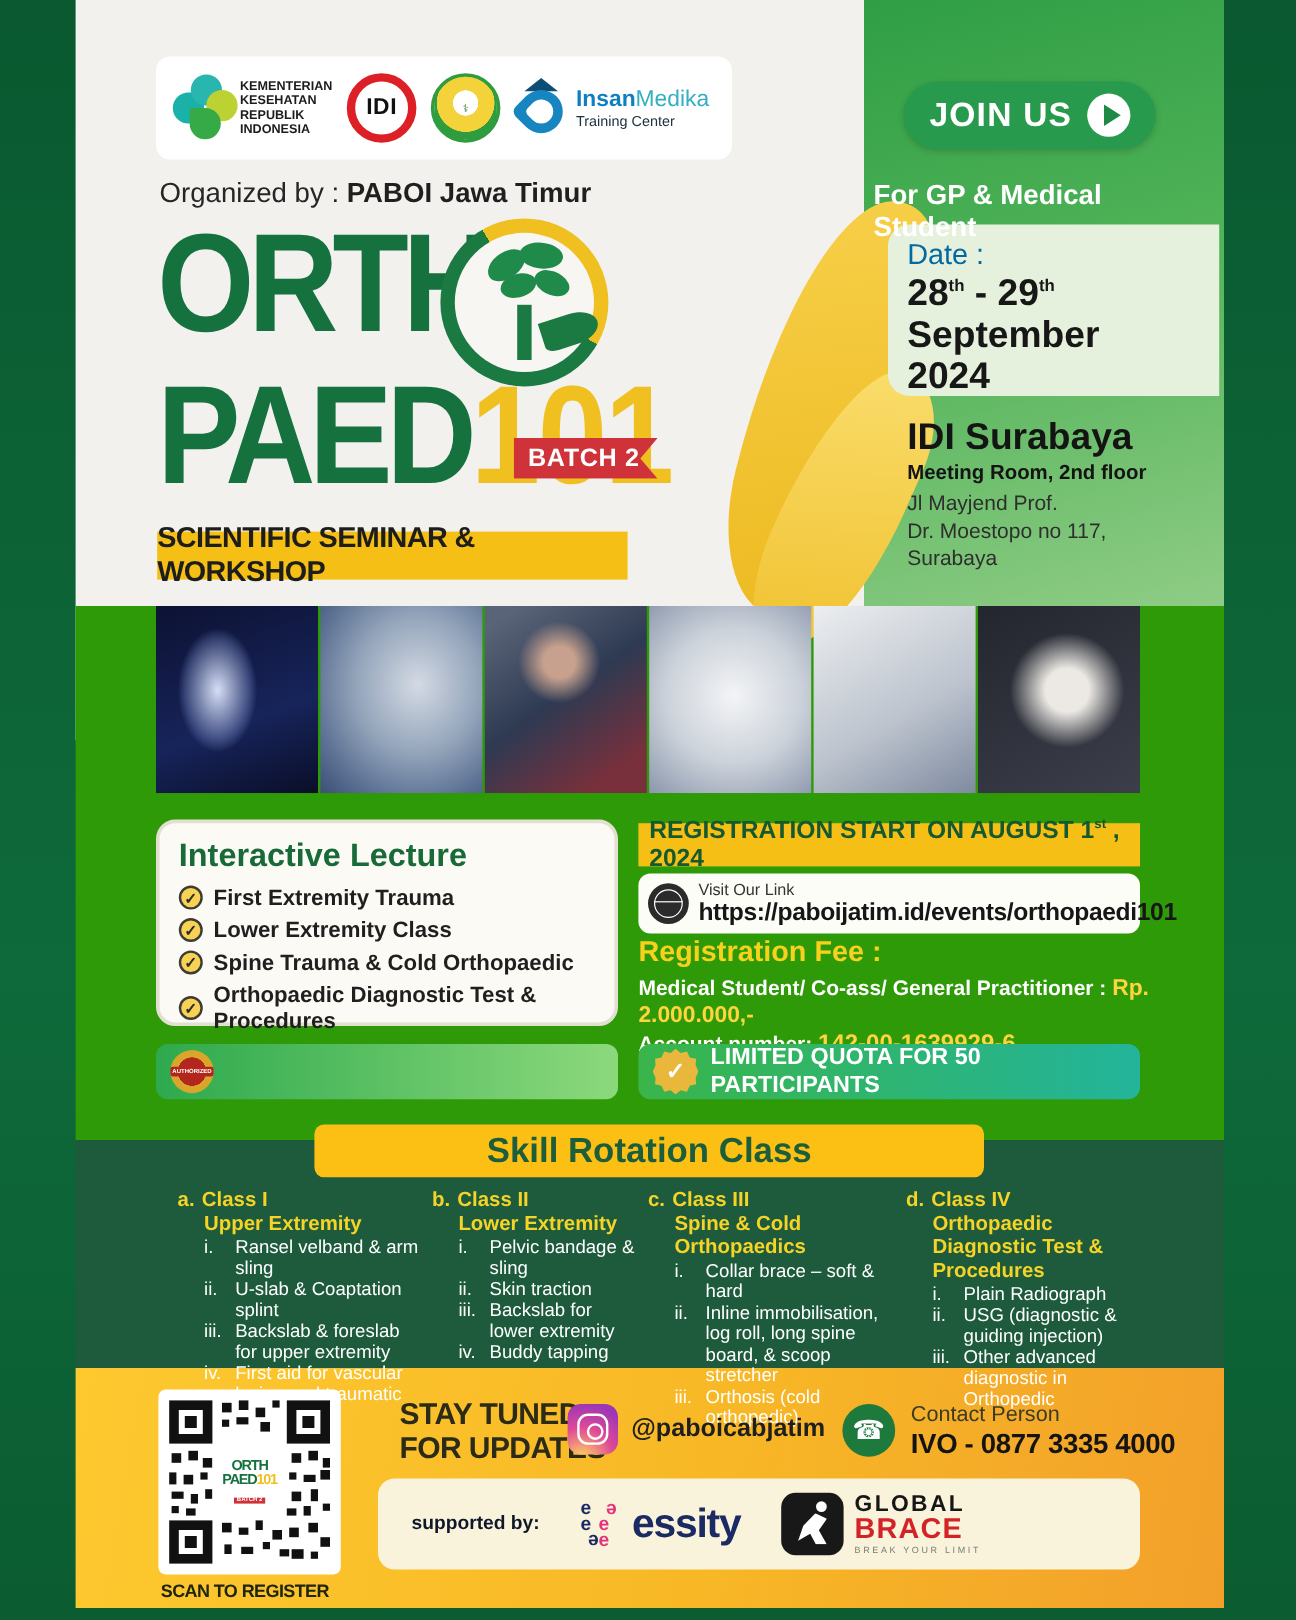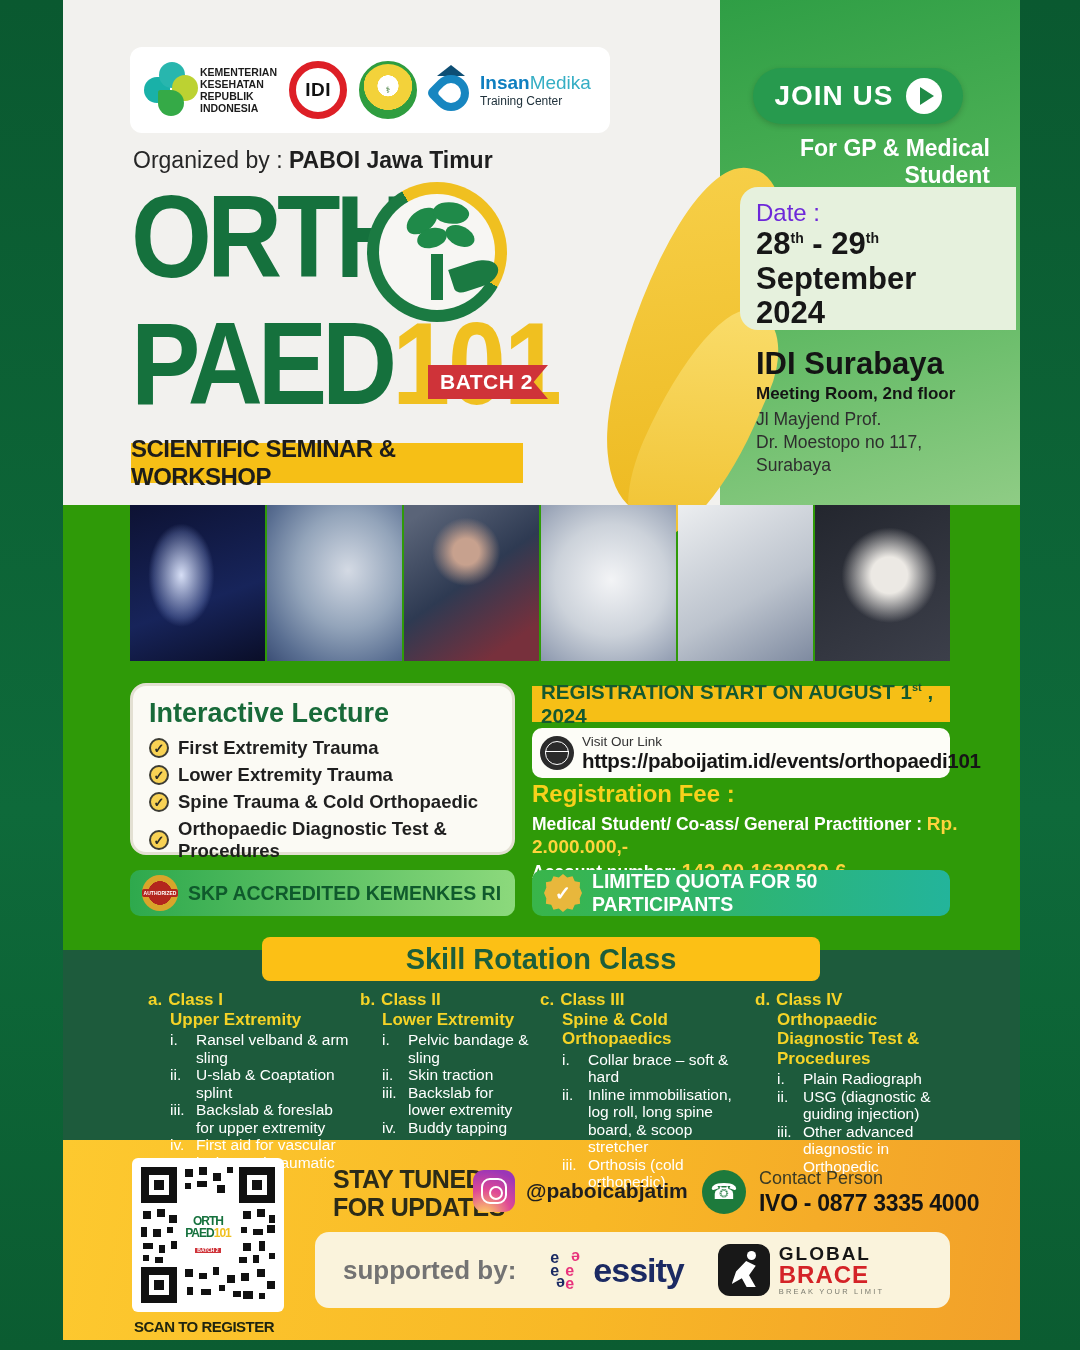--- a/index.html
+++ b/index.html
@@ -84,25 +84,25 @@
     display:flex;align-items:center;justify-content:center;}
   .sci-bar span{font-size:24px;font-weight:800;color:#1d1d1b;letter-spacing:-.5px;}
 
   
   .join-btn{left:753px;top:68px;width:210px;height:56px;background:#279a4e;border-radius:28px;
     display:flex;align-items:center;justify-content:center;gap:12px;z-index:5;box-shadow:0 2px 6px rgba(0,0,0,.18);}
   .join-btn span{color:#fff;font-weight:800;font-size:28px;letter-spacing:1px;}
   .play{width:36px;height:36px;border-radius:50%;background:#fff;position:relative;}
   .play::after{content:"";position:absolute;left:14px;top:9px;border-left:14px solid #1f8a46;
     border-top:9px solid transparent;border-bottom:9px solid transparent;}
-  .audience{left:728px;top:135px;width:262px;text-align:right;z-index:5;
+  .audience{left:728px;top:149px;width:262px;text-align:left;z-index:5;
     color:#fff;font-weight:800;font-size:23px;}
   .date-card{left:740px;top:187px;width:276px;height:143px;background:#e6f1dd;
     border-radius:18px 0 0 18px;z-index:4;padding:12px 0 0 16px;}
-  .date-label{font-size:24px;color:#6d28d9;}
+  .date-label{font-size:24px;color:#0369a1;}
   .date-days{font-size:31px;font-weight:800;color:#171717;line-height:1.12;}
   .date-days sup{font-size:14px;}
   .venue{left:756px;top:348px;z-index:5;color:#141414;}
   .venue .v1{font-size:31px;font-weight:800;line-height:1.05;}
   .venue .v2{font-size:17px;font-weight:bold;margin-top:3px;}
   .address{left:756px;top:408px;z-index:5;font-size:17.5px;color:#2e2e2e;line-height:1.3;}
 
   
   .photos{left:130px;top:505px;width:820px;height:160px;z-index:6;display:flex;gap:2px;}
   .photos>div{flex:1;border-bottom:4px solid #2f9a08;}
@@ -187,21 +187,21 @@
   .ig-icon::before{content:"";position:absolute;inset:8px;border:2.5px solid #fff;border-radius:9px;}
   .ig-icon::after{content:"";position:absolute;left:16px;top:16px;width:10px;height:10px;border:2.5px solid #fff;border-radius:50%;}
   .ig span{font-size:21px;font-weight:800;color:#1f1f1f;}
   .contact{left:702px;top:1168px;z-index:5;display:flex;align-items:center;gap:13px;}
   .phone-icon{width:44px;height:44px;border-radius:50%;background:#1d7a3c;color:#fff;font-size:22px;
     display:flex;align-items:center;justify-content:center;}
   .contact .c1{font-size:18px;color:#3b3b25;line-height:1.2;}
   .contact .c2{font-size:23px;font-weight:800;color:#141414;letter-spacing:-.3px;}
   .supported{left:315px;top:1232px;width:635px;height:76px;background:#faf3dc;border-radius:14px;
     z-index:5;display:flex;align-items:center;gap:34px;padding:0 28px;}
-  .supported .sup-label{font-size:26px;font-weight:800;color:#737373;}
+  .supported .sup-label{font-size:16px;font-weight:800;color:#0f172a;}
   .essity{display:flex;align-items:center;gap:9px;}
   .e-cluster{display:grid;grid-template-columns:15px 15px;line-height:13px;width:34px;}
   .e-cluster b{font-size:16px;font-weight:800;}
   .e-navy{color:#1b2a63;}
   .e-pink{color:#e8327c;}
   .e-flip{transform:rotate(180deg);display:inline-block;}
   .essity .word{font-size:34px;font-weight:800;color:#1b2a63;letter-spacing:-1px;}
   .gbrace{display:flex;align-items:center;gap:9px;}
   .gb-icon{width:52px;height:52px;background:#181818;border-radius:12px;position:relative;overflow:hidden;}
   .gb-icon::before{content:"";position:absolute;left:29px;top:7px;width:9px;height:9px;border-radius:50%;background:#fff;}
@@ -312,21 +312,21 @@
   </div>
 
   <div class="abs lecture-card">
     <div class="lecture-title">Interactive Lecture</div>
     <div class="lec-item">
       <span class="check">✓</span>
       <span class="txt">First Extremity Trauma</span>
     </div>
     <div class="lec-item">
       <span class="check">✓</span>
-      <span class="txt">Lower Extremity Trauma</span>
+      <span class="txt">Lower Extremity Class</span>
     </div>
     <div class="lec-item">
       <span class="check">✓</span>
       <span class="txt">Spine Trauma &amp; Cold Orthopaedic</span>
     </div>
     <div class="lec-item">
       <span class="check">✓</span>
       <span class="txt">Orthopaedic Diagnostic Test &amp; Procedures</span>
     </div>
   </div>
@@ -349,21 +349,20 @@
     <div class="fee-line">
       <span>Account number: </span><span class="acct-num">142-00-1639929-6</span>
     </div>
     <div class="fee-line">Bank Mandiri (PABOI Cabang Jawa Timur)</div>
   </div>
 
   <div class="abs badge badge-skp">
     <div class="seal">
         <i>AUTHORIZED</i>
       </div>
-    <span>SKP ACCREDITED KEMENKES RI</span>
   </div>
   <div class="abs badge badge-quota">
     <div class="gold-badge">
         <span>✓</span>
       </div>
     <span>LIMITED QUOTA FOR 50 PARTICIPANTS</span>
   </div>
 
   <div class="abs skill-bar">
       <span>Skill Rotation Class</span>

